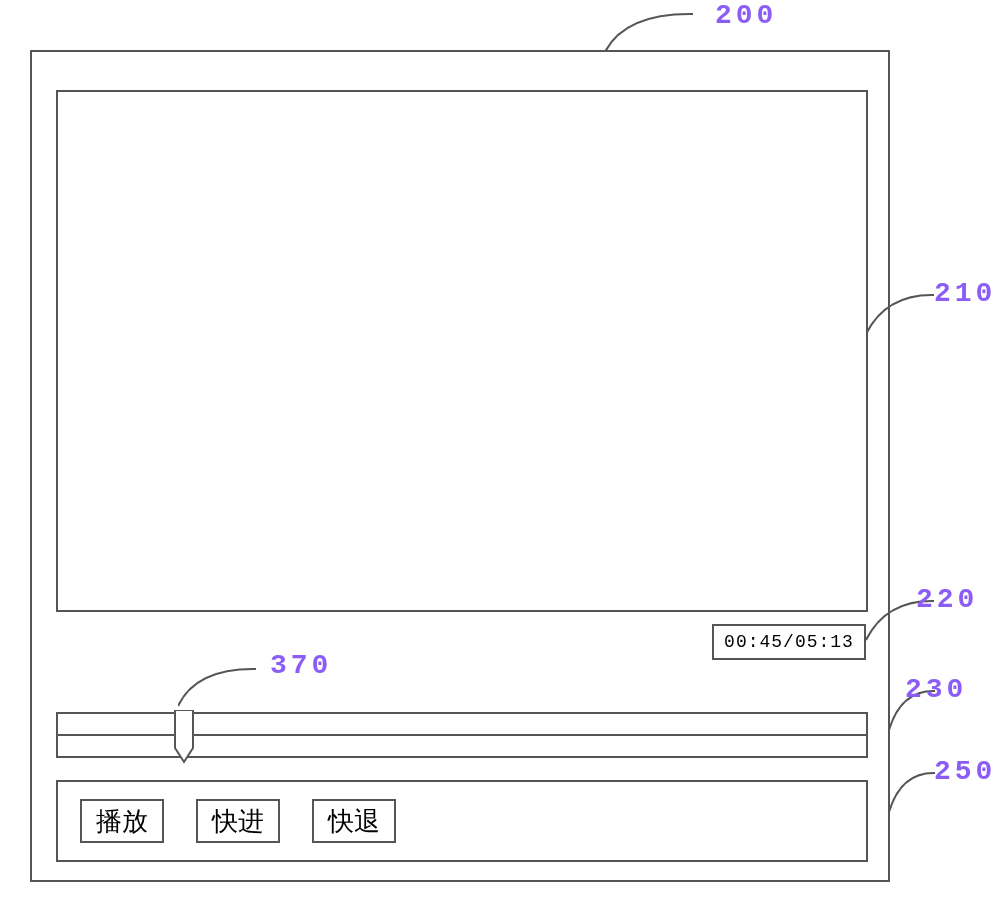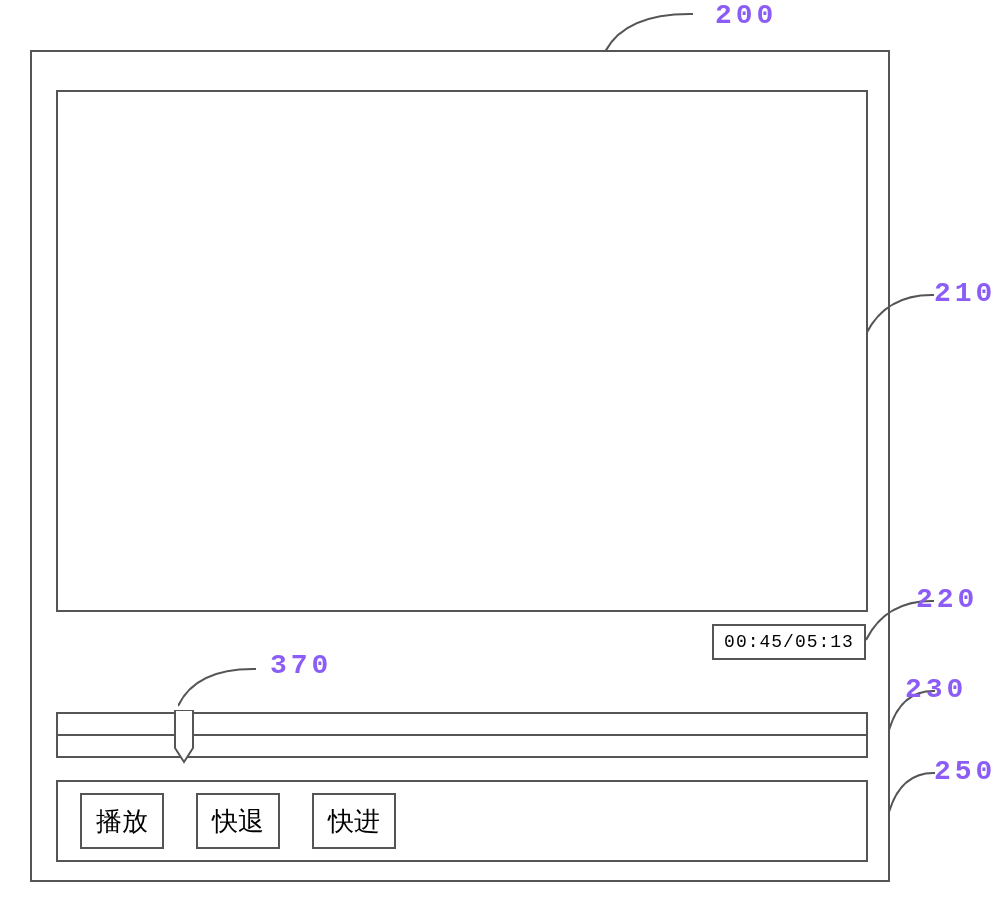--- a/index.html
+++ b/index.html
@@ -85,21 +85,21 @@
       width: 812px;
       height: 82px;
       border: 2px solid #555;
       display: flex;
       align-items: center;
       padding-left: 22px;
       gap: 32px;
     }
     .control-btn {
       width: 84px;
-      height: 56px;
+      height: 44px;
       border: 2px solid #555;
       background: #fff;
       display: flex;
       align-items: center;
       justify-content: center;
       font-family: "STKaiti", "KaiTi", "SimSun", serif;
       font-size: 26px;
       cursor: pointer;
     }
   </style>
@@ -119,22 +119,22 @@
 
     <div class="slider-handle">
       <svg width="24" height="54" viewBox="0 0 24 54">
         <path d="M 3 0 L 21 0 L 21 38 L 12 52 L 3 38 Z" fill="#fff" stroke="#555" stroke-width="2"></path>
       </svg>
     </div>
   </div>
 
   <div class="controls-bar">
     <button class="control-btn">播放</button>
+    <button class="control-btn">快进</button>
     <button class="control-btn">快退</button>
-    <button class="control-btn">快进</button>
   </div>
 </div>
 
 <svg class="leader" style="left:605px; top:8px; width:90px; height:44px;">
   <path d="M 0 44 Q 20 5 88 6" fill="none" stroke="#555" stroke-width="2"></path>
 </svg>
 <div class="label" style="left:715px; top:0px;">200</div>
 
 <svg class="leader" style="left:866px; top:290px; width:70px; height:46px;">
   <path d="M 0 44 Q 20 4 68 5" fill="none" stroke="#555" stroke-width="2"></path>

